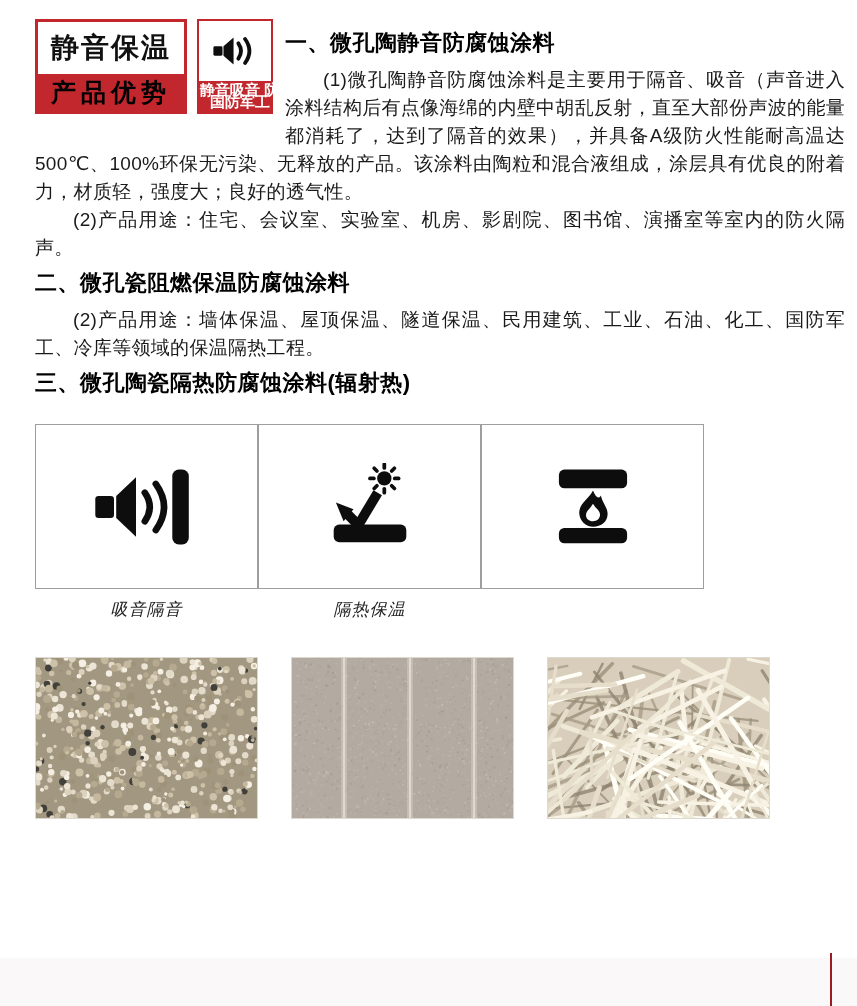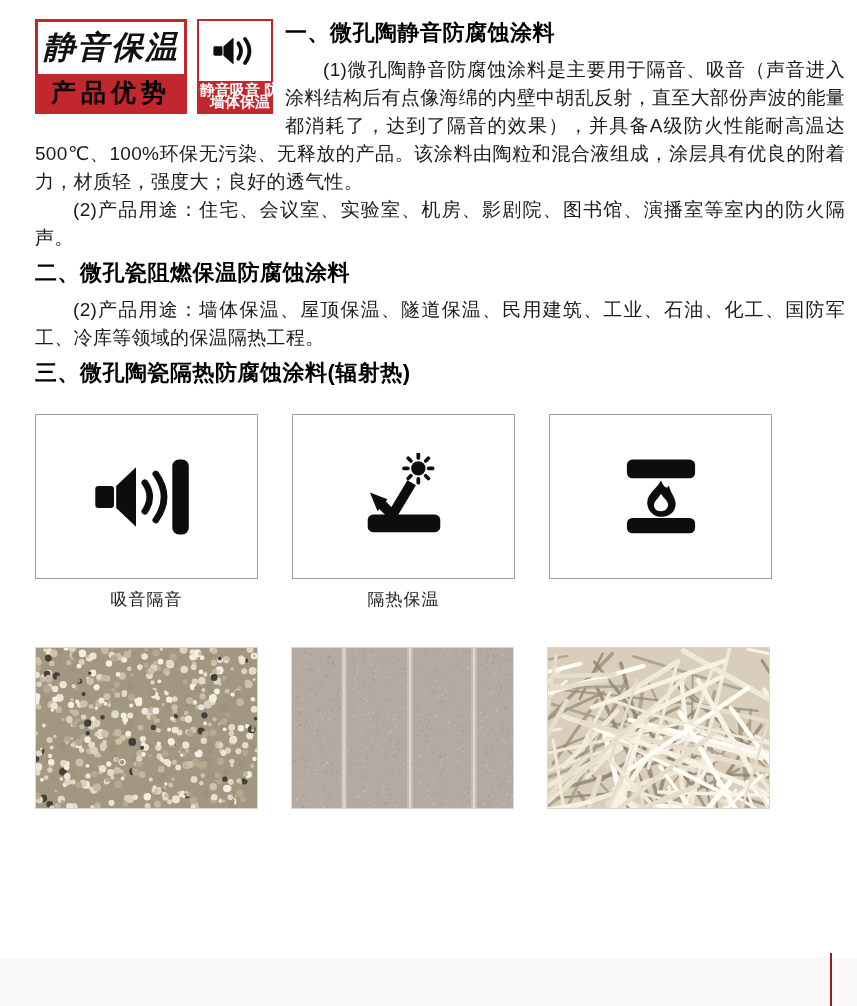--- a/index.html
+++ b/index.html
@@ -10,37 +10,37 @@
   *{box-sizing:border-box;}
   html,body{margin:0;padding:0;background:#ffffff;}
   body{font-family:"Liberation Sans","DejaVu Sans",sans-serif;}
   .page{position:relative;width:857px;height:1006px;background:#ffffff;overflow:hidden;}
   .doc{padding:16px 12px 0 35px;}
 
   
   .logo-float{float:left;display:flex;gap:10px;height:95px;margin:3px 12px 10px 0;}
   .logo-main{width:152px;border:3px solid var(--red);display:flex;flex-direction:column;background:#fff;}
   .logo-title{flex:1;display:flex;align-items:center;justify-content:center;
-    font-size:32px;font-weight:bold;color:#111;letter-spacing:2px;white-space:nowrap;font-style:italic;}
+    font-size:28px;font-weight:bold;color:#111;letter-spacing:2px;white-space:nowrap;}
   .logo-sub{height:37px;background:var(--red);color:#000000;font-size:25px;font-weight:bold;
     display:flex;align-items:center;justify-content:center;letter-spacing:5px;white-space:nowrap;}
   .logo-badge{width:76px;border:2px solid var(--red);display:flex;flex-direction:column;background:#fff;}
   .badge-icon{flex:1;display:flex;align-items:center;justify-content:center;}
   .badge-text{background:var(--red);color:#fff;font-size:15px;font-weight:bold;
     text-align:right;line-height:12px;padding:3px 1px 4px;}
   .badge-text div{white-space:nowrap;}
 
   
   h2.sec{font-size:22px;font-weight:bold;color:#000;margin:6px 0 8px;letter-spacing:0.5px;}
-  h2.sec.first{margin-top:2px;}
+  h2.sec.first{margin-top:12px;}
   p.body{font-size:19px;line-height:28px;color:var(--ink);text-align:justify;
     text-indent:2em;margin:0;letter-spacing:0.3px;}
 
   
-  .features{clear:both;display:flex;gap:34px;margin-top:26px;}
+  .features{clear:both;display:flex;margin-top:26px;font-style:italic;}
   .feature{width:223px;}
   .icon-card{width:223px;height:165px;border:1px solid #9e9e9e;background:#fff;
     display:flex;align-items:center;justify-content:center;}
   .icon-label{text-align:center;font-size:17px;color:#222;margin-top:9px;letter-spacing:1px;}
 
   
   .textures{display:flex;gap:33px;margin-top:36px;}
   .tex-wrap{width:223px;height:162px;border:1px solid #ddd8d0;}
   .tex-wrap svg{display:block;}
 
@@ -63,21 +63,21 @@
         <div class="badge-icon">
           <svg width="48" height="40" viewBox="0 0 100 80">
             <path d="M8 30 h13 a3 3 0 0 1 3 3 v14 a3 3 0 0 1 -3 3 H8 a3 3 0 0 1 -3 -3 V33 a3 3 0 0 1 3 -3 Z" fill="#0d0d0d"></path>
             <path d="M26 30 L47 12 V68 L26 50 Z" fill="#0d0d0d"></path>
             <path d="M57 24 q11 16 0 32" fill="none" stroke="#0d0d0d" stroke-width="8" stroke-linecap="round"></path>
             <path d="M71 15 q18 25 0 50" fill="none" stroke="#0d0d0d" stroke-width="8" stroke-linecap="round"></path>
           </svg>
         </div>
         <div class="badge-text">
           <div>静音吸音 防火阻燃</div>
-          <div>墙体保温</div>
+          <div>国防军工</div>
         </div>
       </div>
     </div>
 
     <h2 class="sec first">一、微孔陶静音防腐蚀涂料</h2>
     <p class="body">(1)微孔陶静音防腐蚀涂料是主要用于隔音、吸音（声音进入涂料结构后有点像海绵的内壁中胡乱反射，直至大部份声波的能量都消耗了，达到了隔音的效果），并具备A级防火性能耐高温达500℃、100%环保无污染、无释放的产品。该涂料由陶粒和混合液组成，涂层具有优良的附着力，材质轻，强度大；良好的透气性。</p>
     <p class="body">(2)产品用途：住宅、会议室、实验室、机房、影剧院、图书馆、演播室等室内的防火隔声。</p>
 
     <h2 class="sec">二、微孔瓷阻燃保温防腐蚀涂料</h2>
     <p class="body">(2)产品用途：墙体保温、屋顶保温、隧道保温、民用建筑、工业、石油、化工、国防军工、冷库等领域的保温隔热工程。</p>

